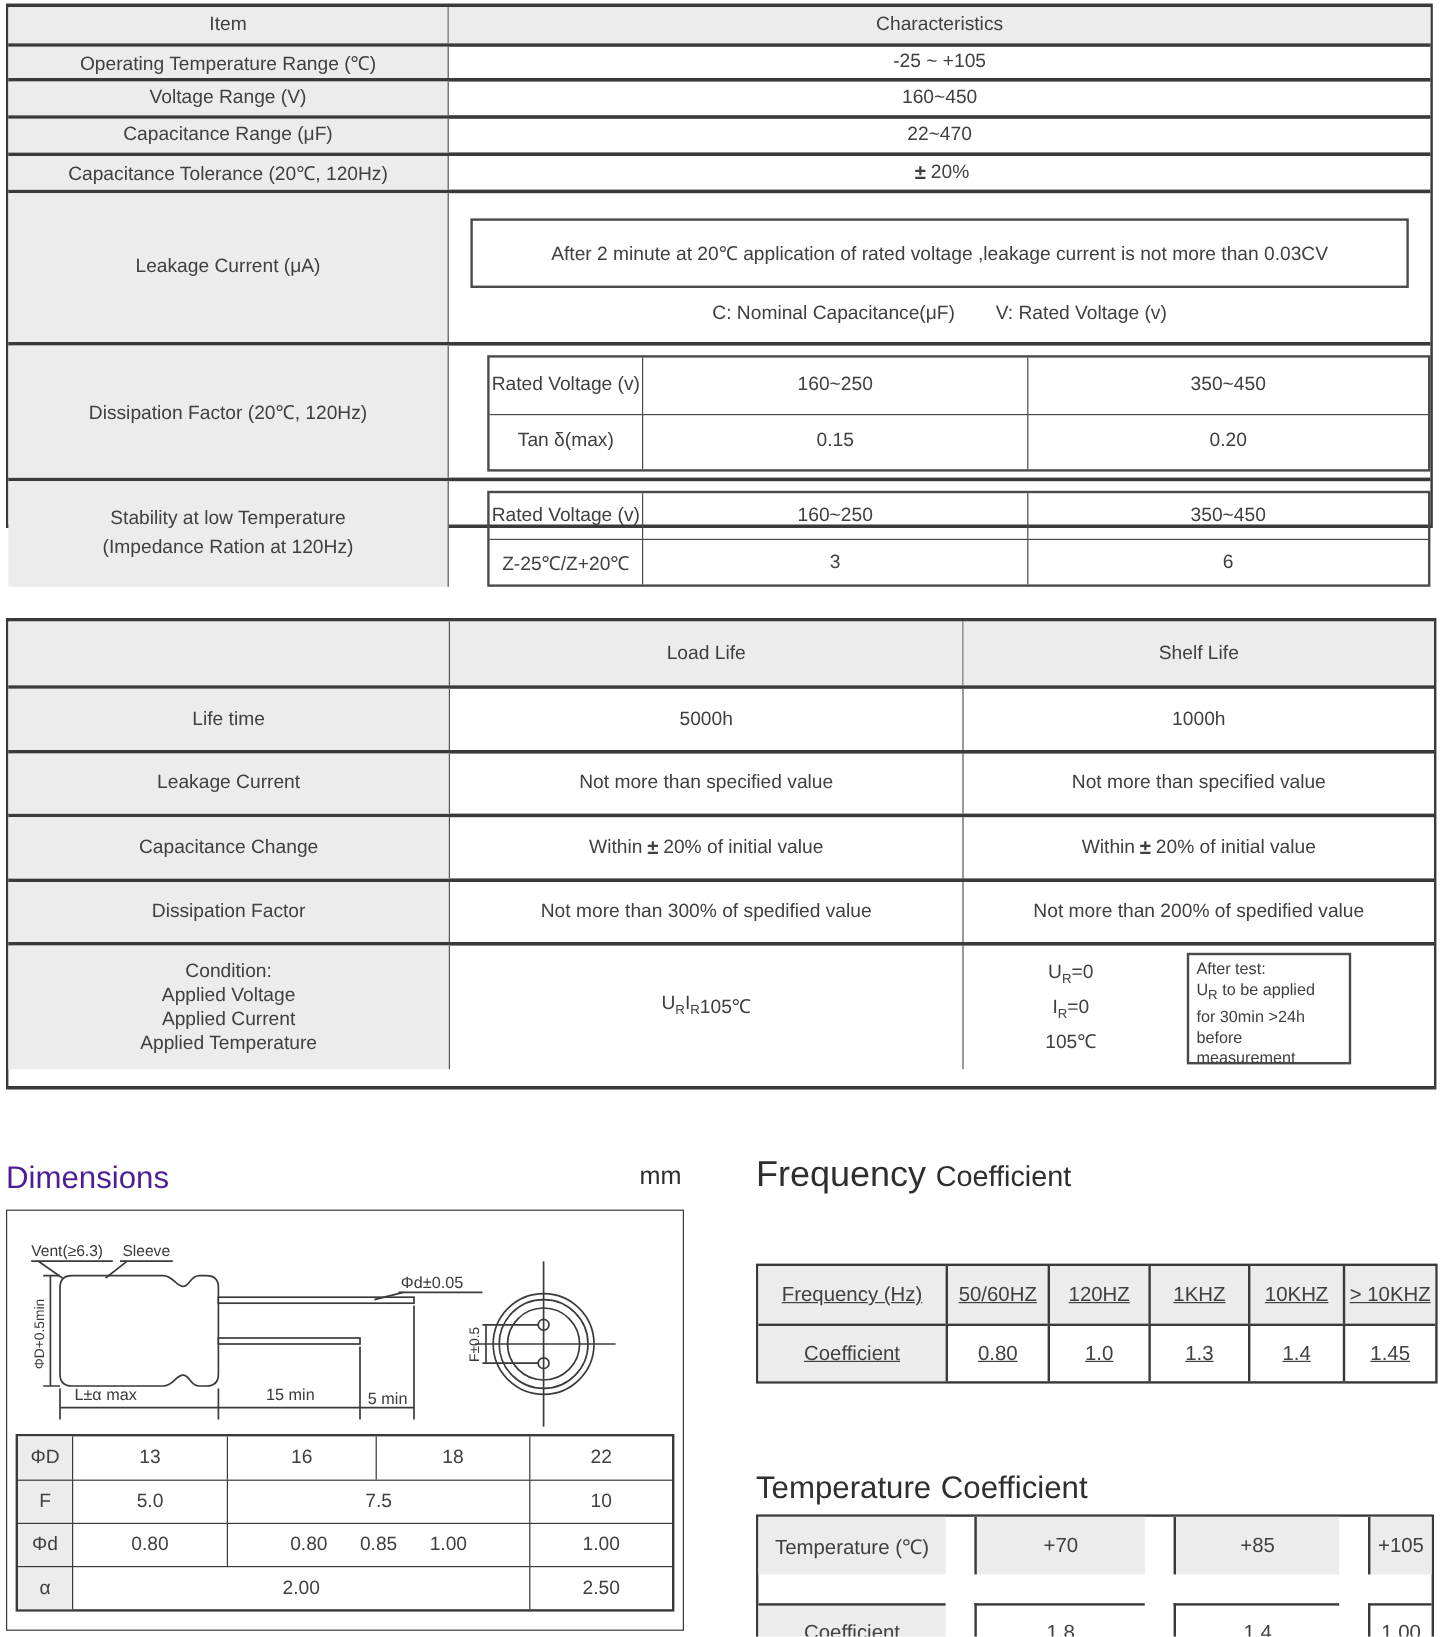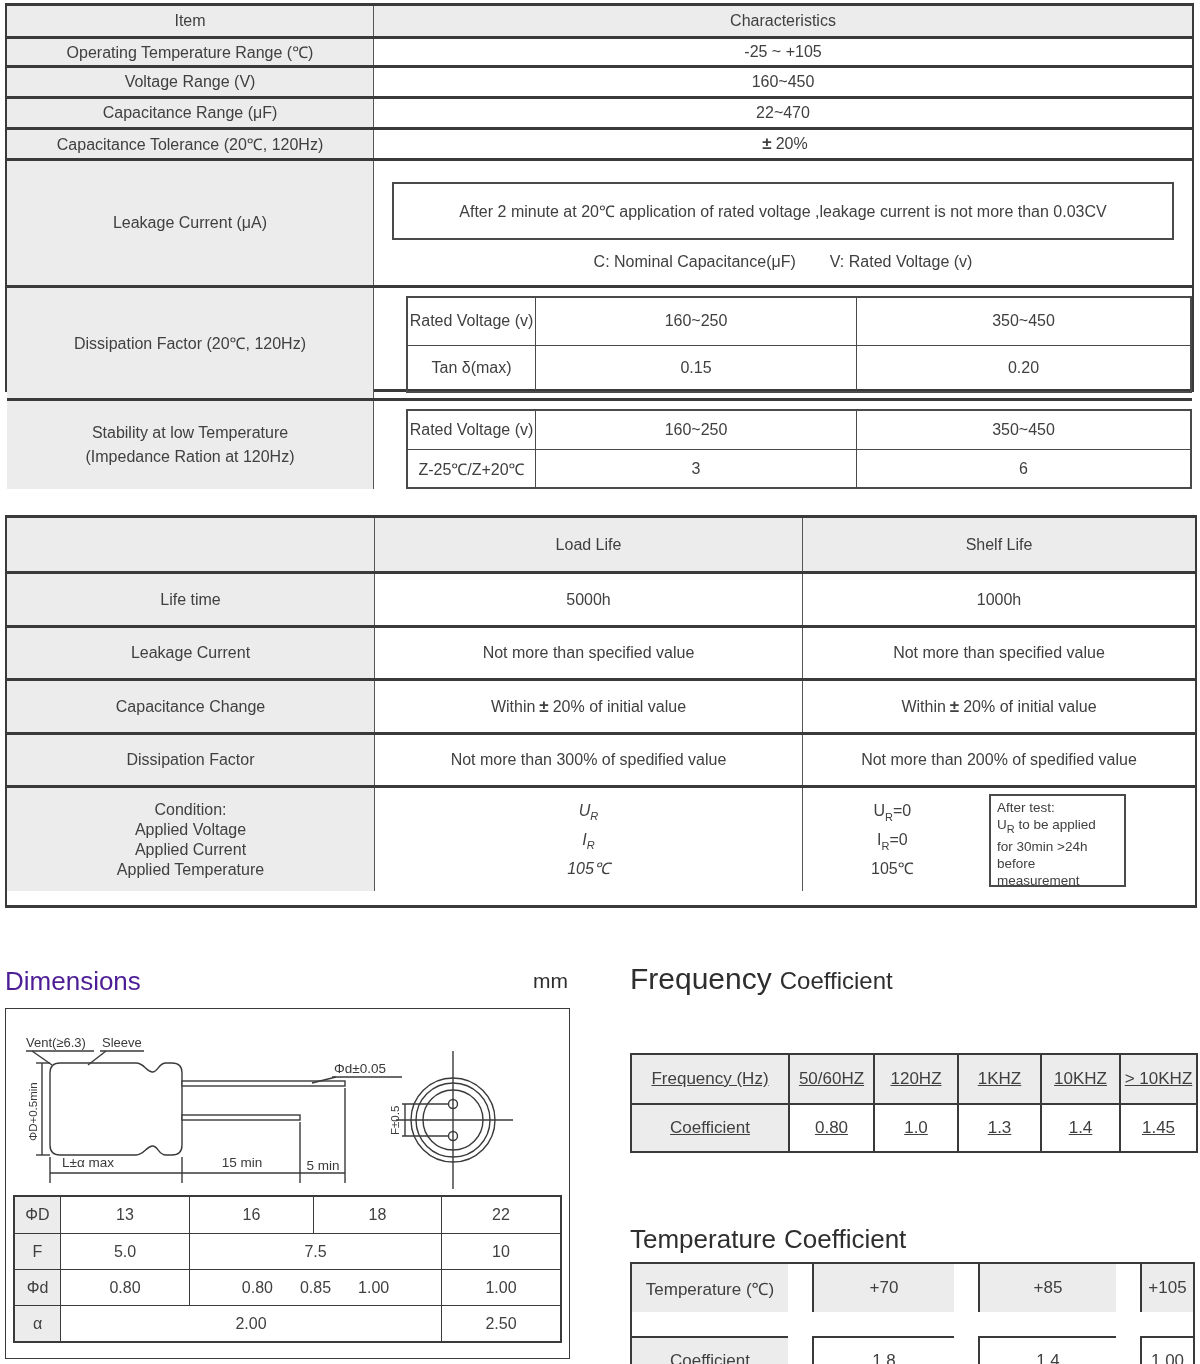--- a/index.html
+++ b/index.html
@@ -4,21 +4,21 @@
 <style>
   html,body{margin:0;padding:0;background:#ffffff;}
   #page{position:relative;width:1200px;height:1364px;background:#ffffff;
         font-family:"Liberation Sans",sans-serif;color:#404040;overflow:hidden;}
 
   
   .cell{display:flex;align-items:center;justify-content:center;text-align:center;box-sizing:border-box;}
   .gray{background:#ececec;}
 
   
-  #spec-table{position:absolute;left:5px;top:3px;width:1189px;height:389px;
+  #spec-table{position:absolute;left:5px;top:3px;width:1189px;height:437px;
               border:2px solid #3a3a3a;border-top-width:3px;border-bottom-width:3px;box-sizing:border-box;font-size:16px;}
   .t1-row{display:grid;grid-template-columns:367px 1fr;border-top:3px solid #3a3a3a;box-sizing:border-box;}
   .t1-row.first{border-top:none;}
   .t1-item{background:#ececec;border-right:1.5px solid #565656;}
   .h30{height:30px;} .h29{height:29px;} .h31{height:31px;}
   .h127{height:127px;} .h113{height:113px;} .h92{height:89px;}
 
   .leak-cell{flex-direction:column;justify-content:flex-start;padding-top:21px;}
   .leak-box{width:782px;height:58px;border:2px solid #4a4a4a;box-sizing:border-box;
             display:flex;align-items:center;justify-content:center;}
@@ -37,21 +37,21 @@
   #life-table{position:absolute;left:5px;top:515px;width:1192px;height:393px;
               border:2px solid #3a3a3a;border-top-width:3px;border-bottom-width:3px;box-sizing:border-box;font-size:16px;}
   .t2-row{display:grid;grid-template-columns:368px 428px 1fr;border-top:3px solid #3a3a3a;box-sizing:border-box;}
   .t2-row.first{border-top:none;}
   .t2-label{background:#ececec;border-right:1.5px solid #565656;}
   .t2-mid{border-right:1.5px solid #565656;}
   .h56{height:53px;} .h57{height:54px;} .h106{height:106px;}
   .pm{font-size:17px;font-weight:600;padding:0 4px;}
 
   .cond-label{flex-direction:column;line-height:20px;}
-  .cond-lines{flex-direction:column;line-height:23px;font-style:italic;}
+  .cond-lines{flex-direction:row;line-height:23px;}
   .shelf-cell{position:relative;}
   .shelf-vals{position:absolute;left:68px;top:50%;transform:translateY(-50%);
               display:flex;flex-direction:column;align-items:center;line-height:23px;text-align:center;}
   .after-box{position:absolute;left:186px;top:6px;width:137px;height:93px;border:2px solid #4a4a4a;
              box-sizing:border-box;padding:3px 6px;font-size:13.5px;line-height:17px;text-align:left;}
   sub.r{font-size:11px;}
 
   
   #dim-title{position:absolute;left:5px;top:966px;font-size:26px;color:#4c1d95;}
   #dim-unit{position:absolute;left:533px;top:969px;font-size:21px;color:#2e2e2e;}

